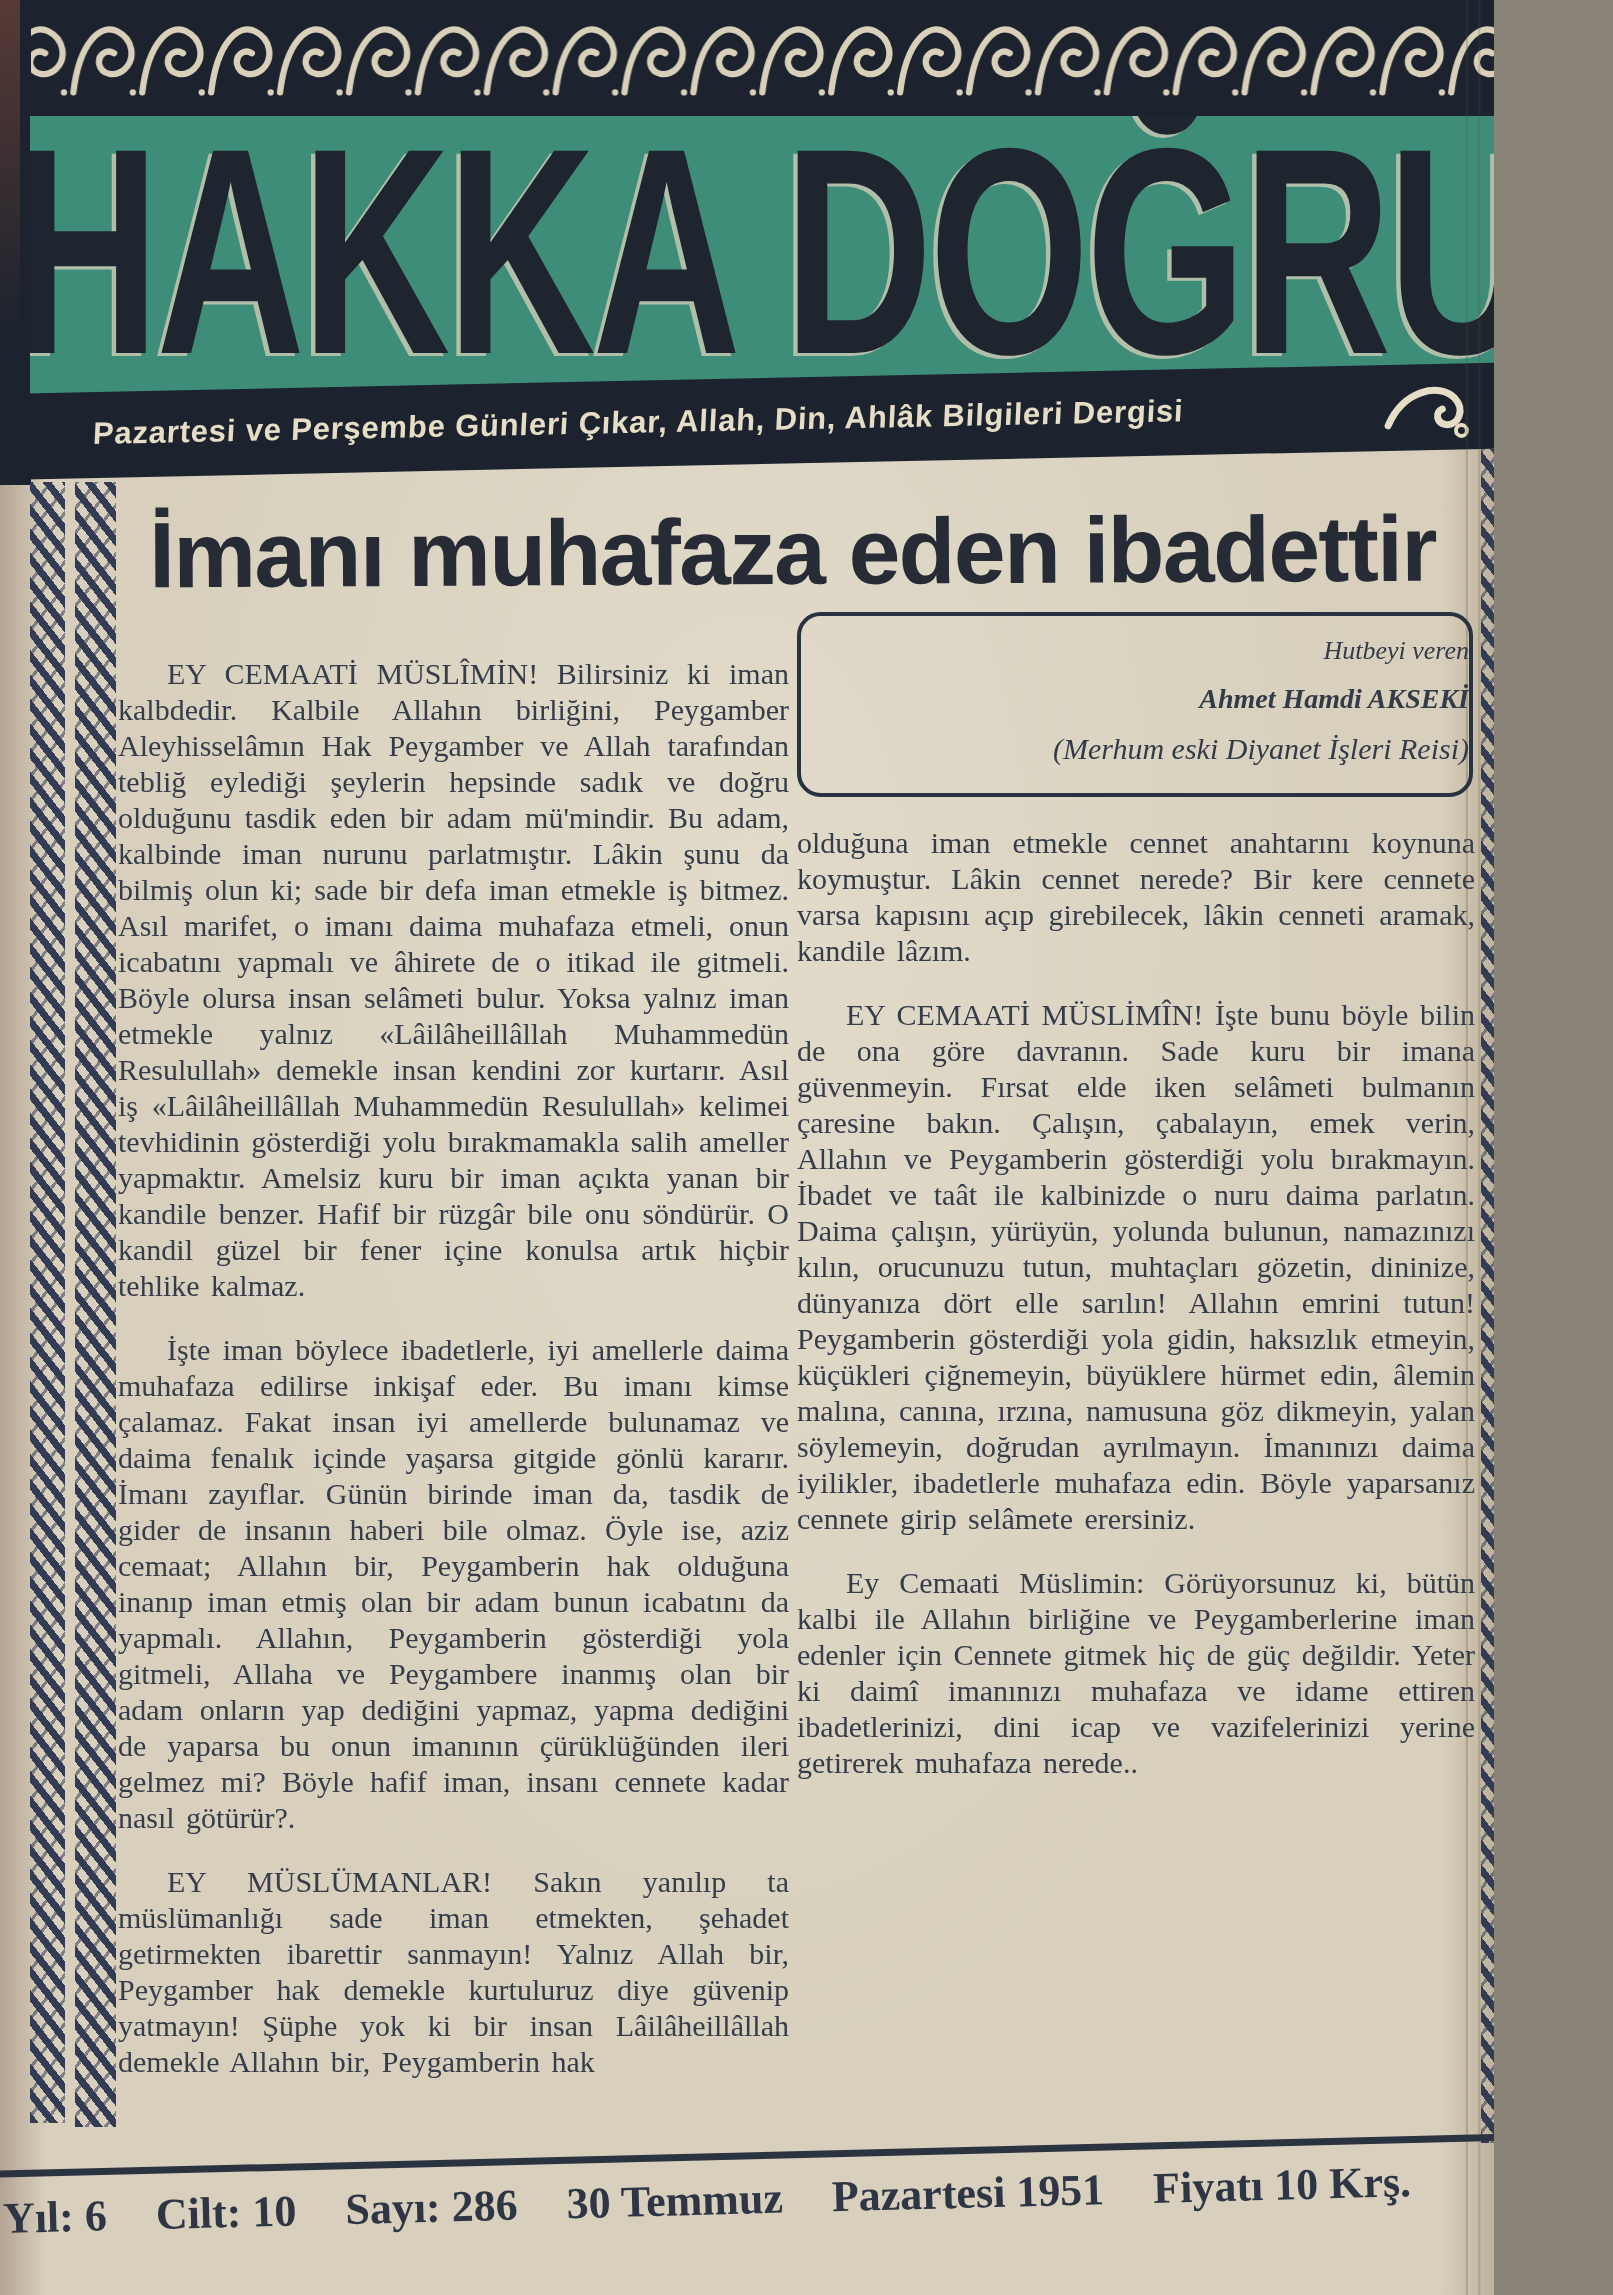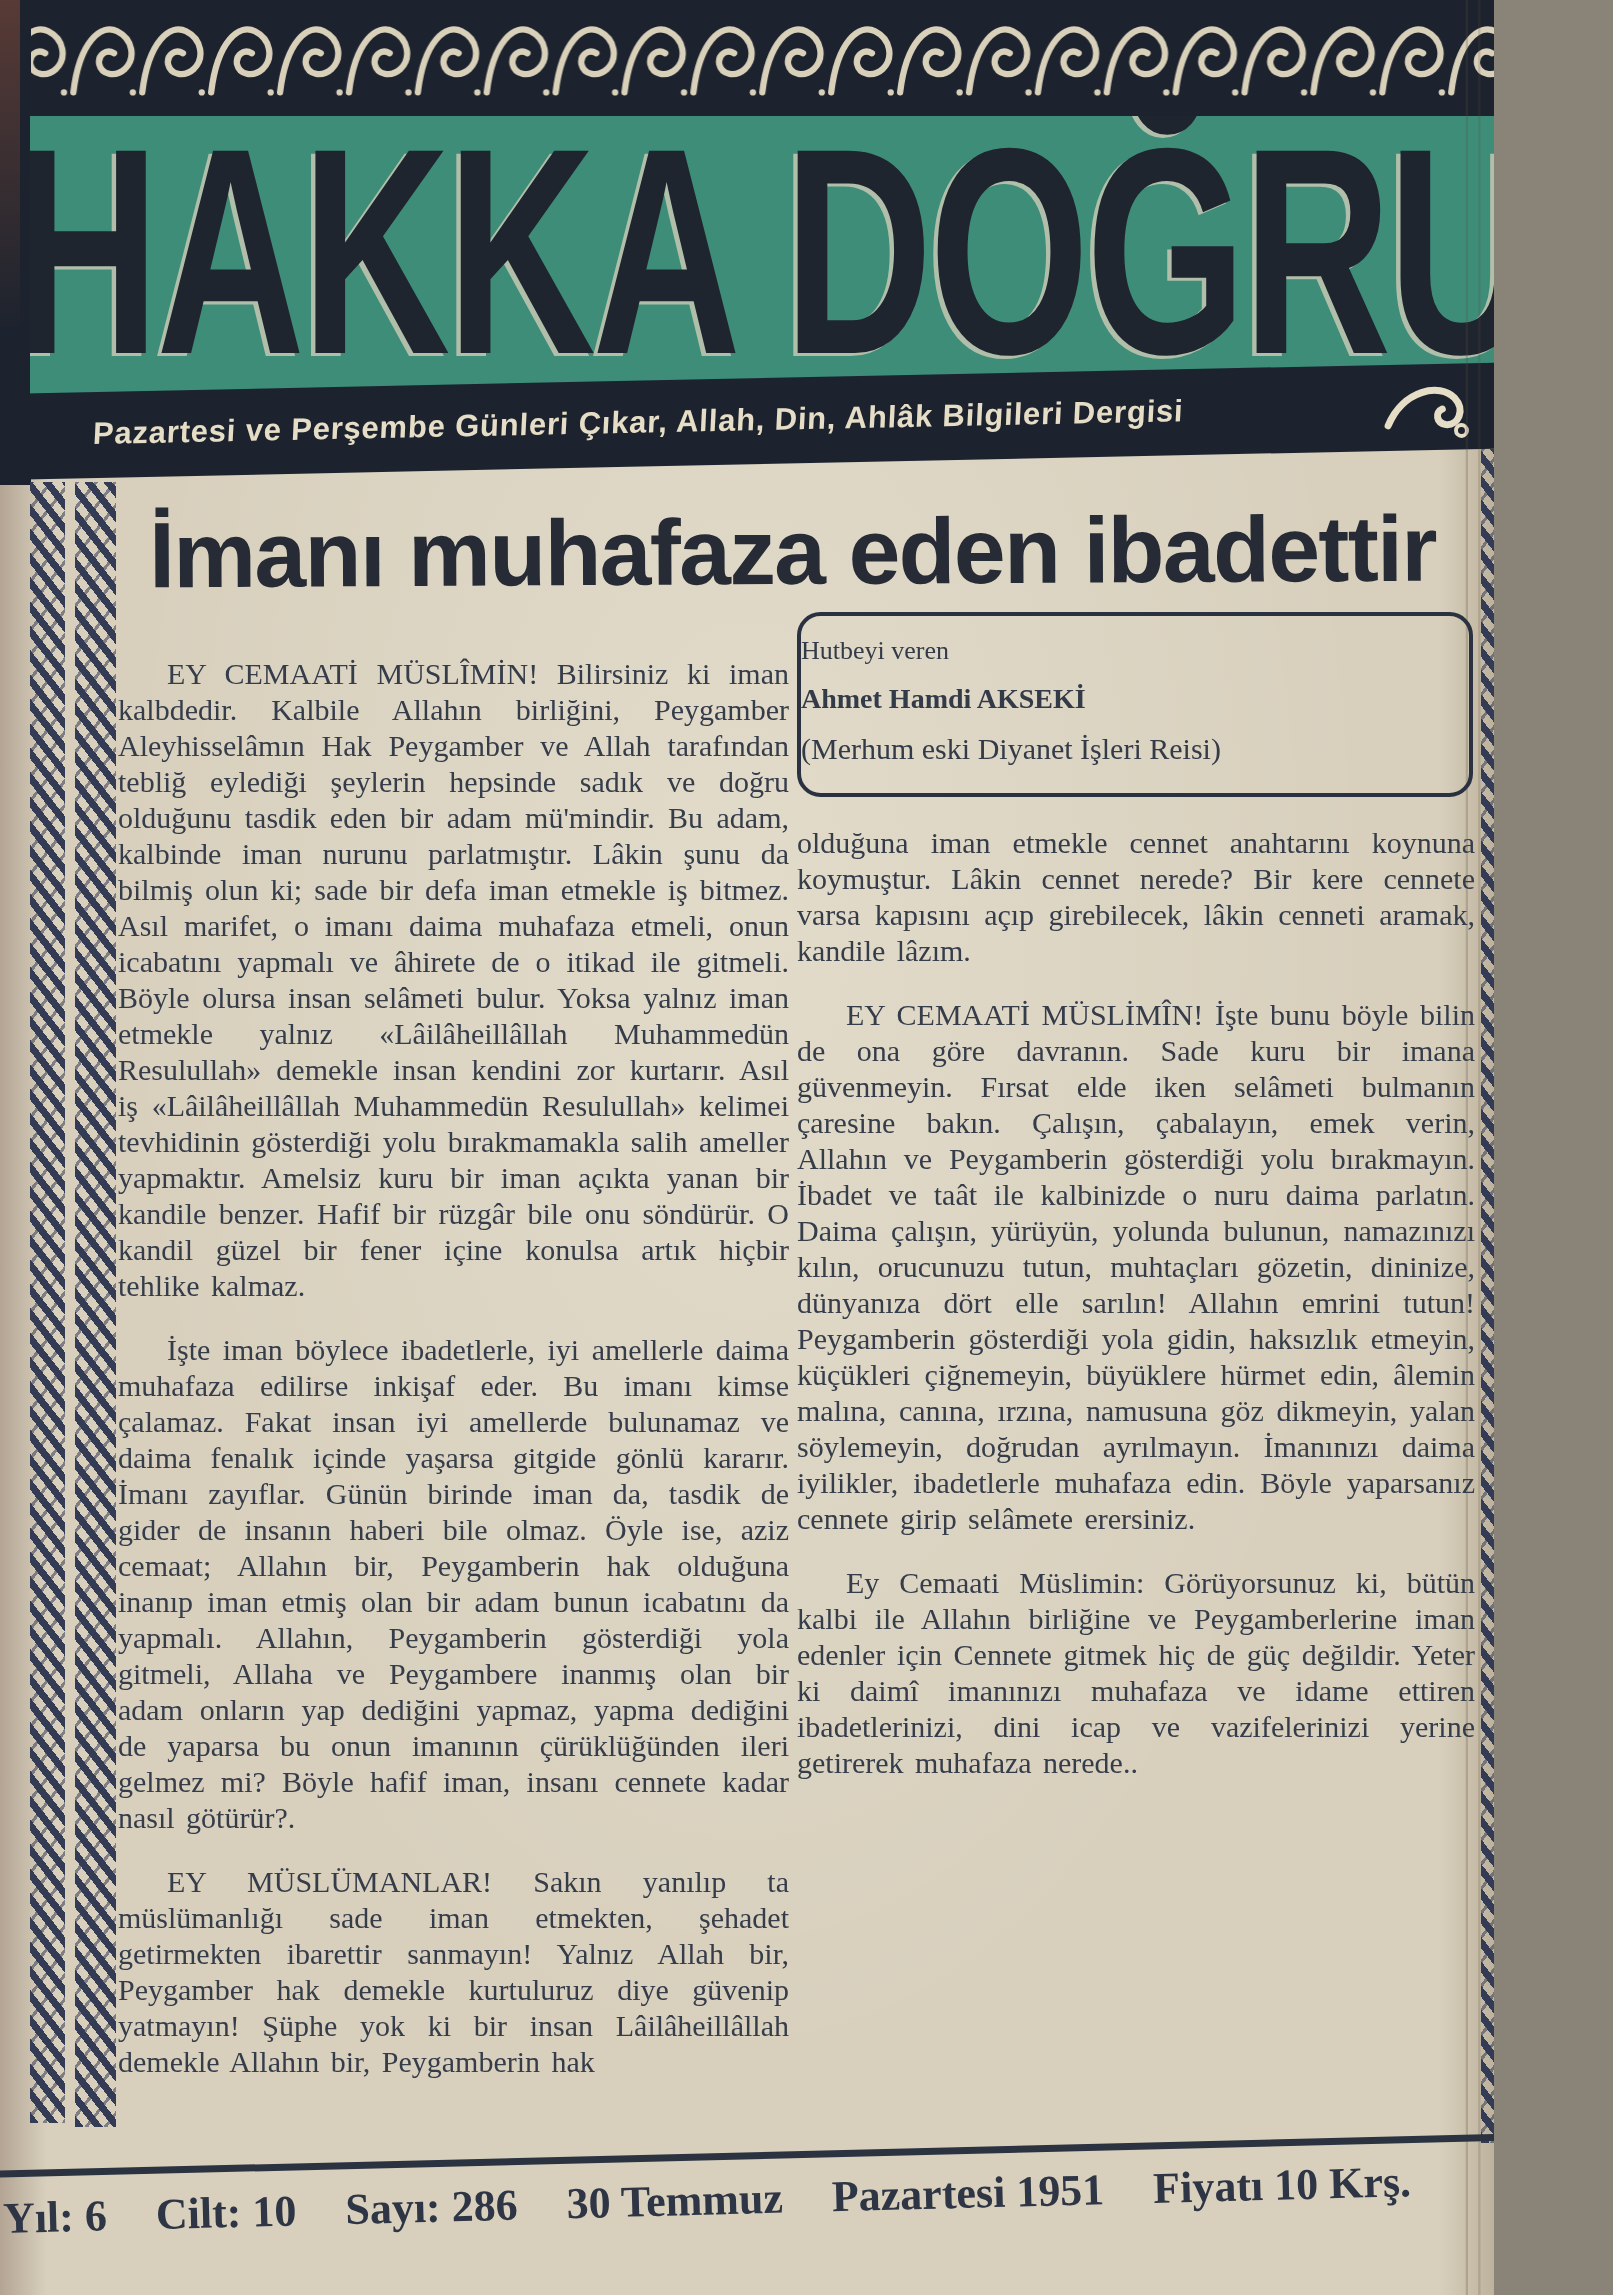--- a/index.html
+++ b/index.html
@@ -64,21 +64,21 @@
   }
   .col{position:absolute;font-size:30px;line-height:36px;text-align:justify;
        color:#353c4a;word-spacing:3.9px;}
   .col p{margin:0 0 28px 0;}
   .col p.indent{text-indent:49px;}
   .col-left{left:118px;top:656px;width:671px;}
   .col-right{left:797px;top:825px;width:678px;}
   .infobox{
     position:absolute;left:797px;top:612px;width:668px;height:177px;
     border:4.7px solid #2a3140;border-radius:23.5px;
-    text-align:left;color:#333a48;
+    text-align:right;color:#333a48;font-style:italic;
   }
   .infobox .l1{margin-top:20.4px;font-size:26px;}
   .infobox .l2{margin-top:17px;font-size:28px;font-weight:bold;}
   .infobox .l3{margin-top:17px;font-size:30px;}
   
   .footer-rule{position:absolute;left:-15.7px;top:2171px;width:1663px;height:7px;background:#2b3240;
       transform:rotate(-1.4deg);transform-origin:left center;}
   .footer-line{
     position:absolute;left:3.1px;top:2193px;width:1608px;
     font-family:"Liberation Serif",serif;font-weight:bold;font-size:44px;color:#2e3544;

